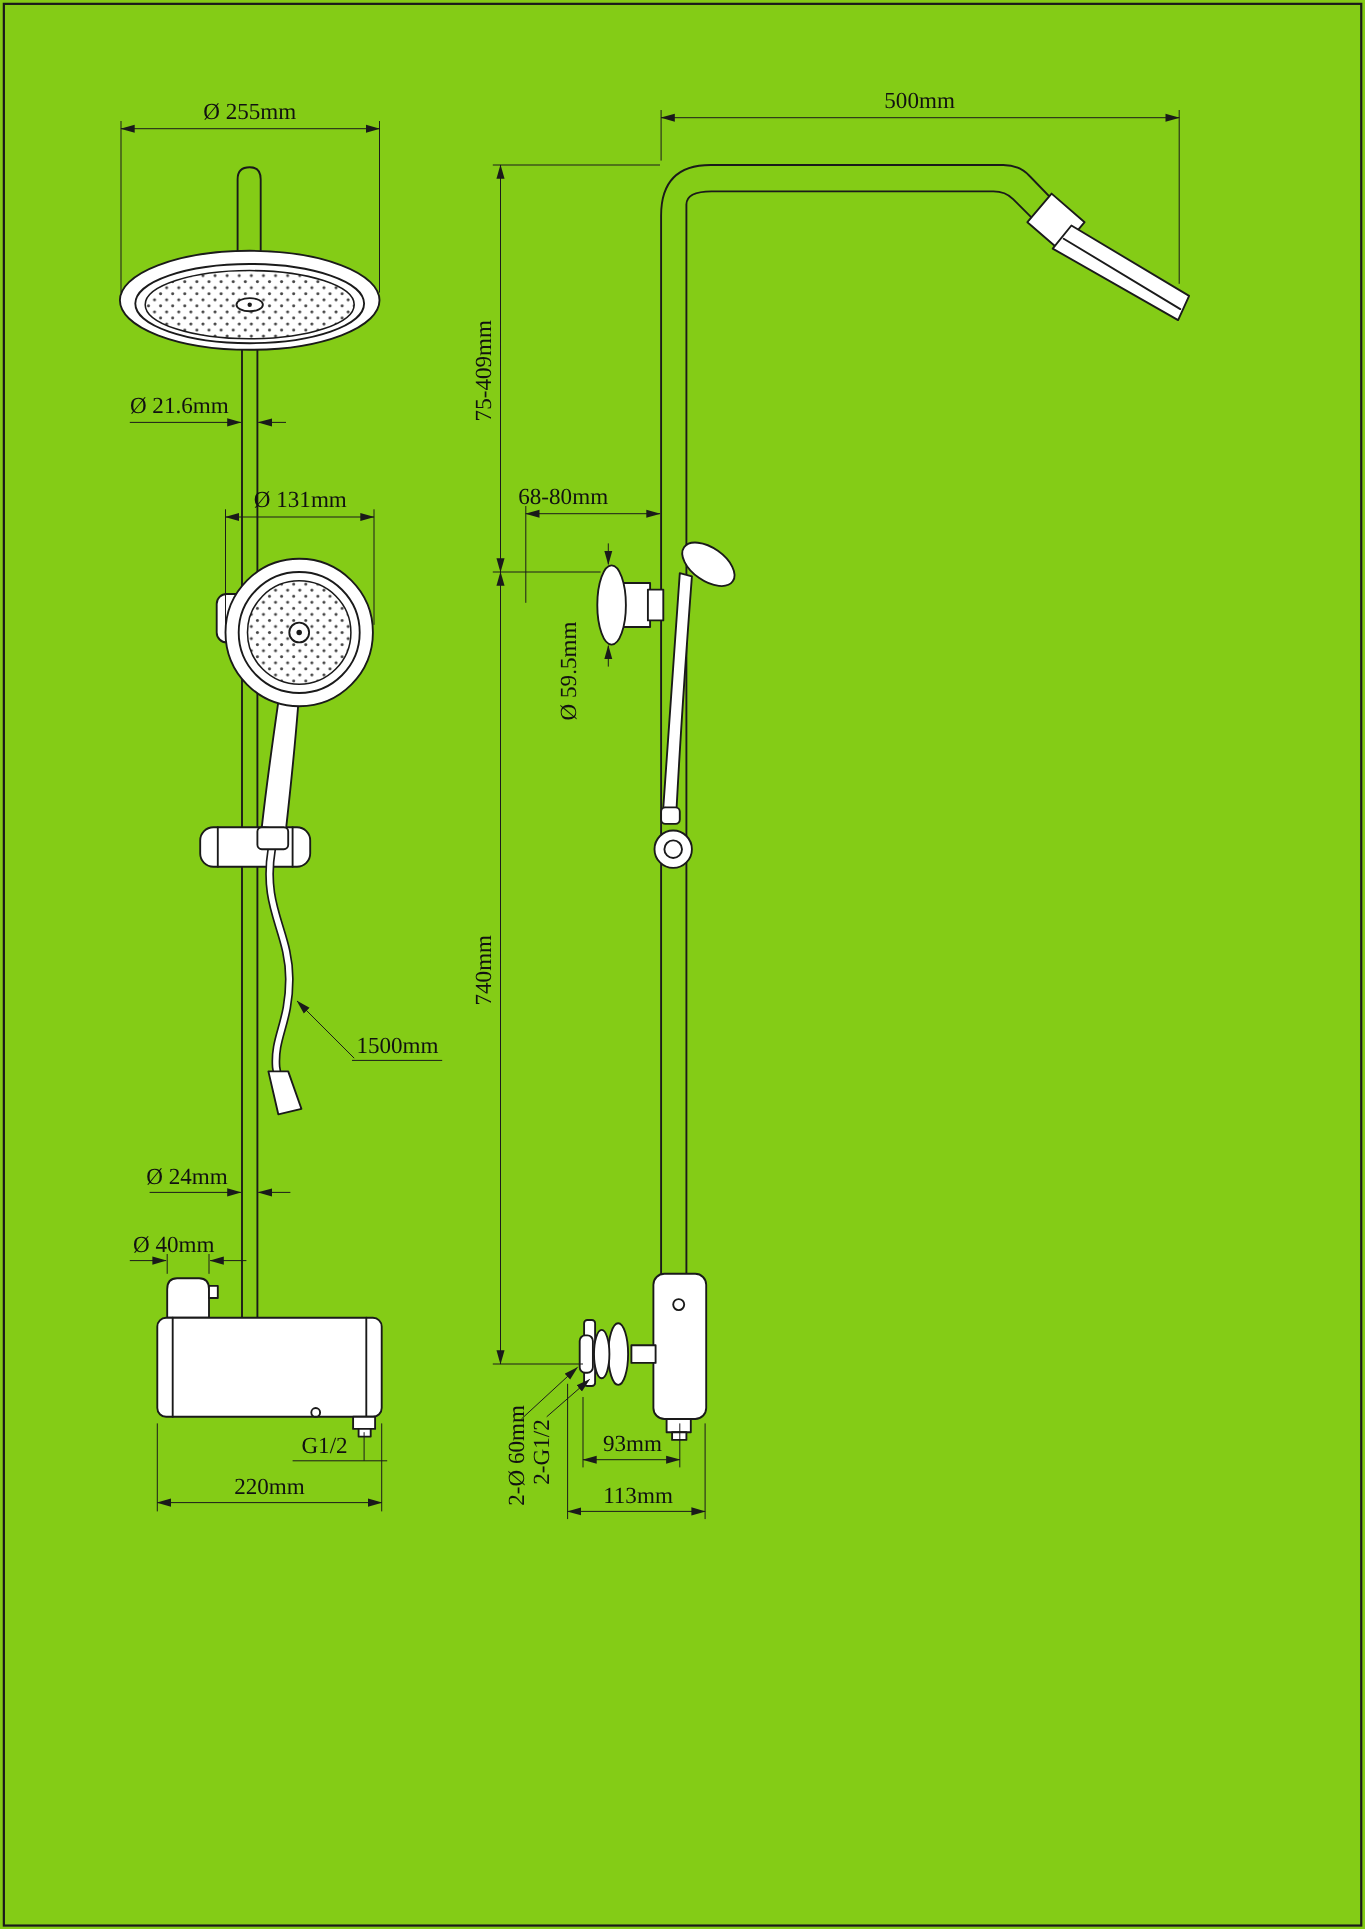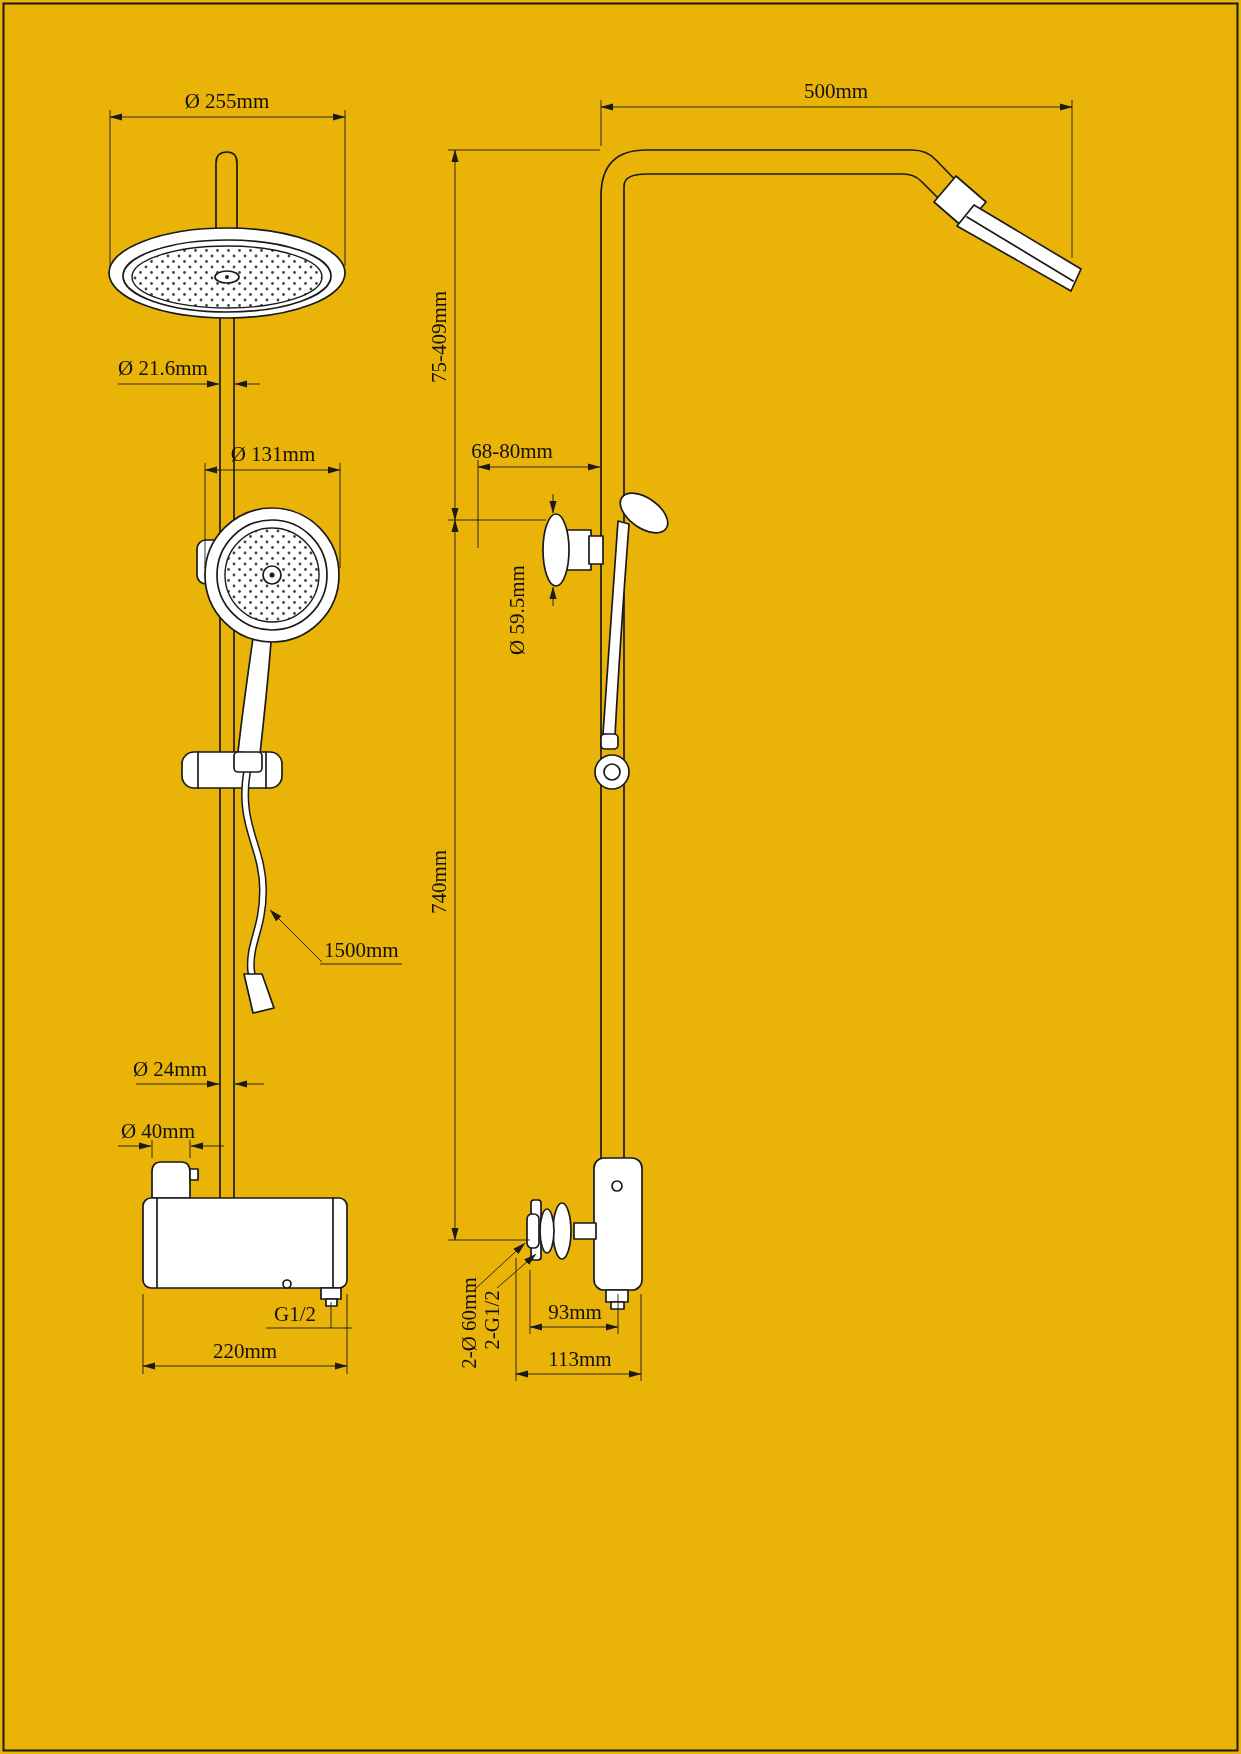--- a/index.html
+++ b/index.html
@@ -1,16 +1,16 @@
 <!DOCTYPE html>
 <html><head>
 <meta charset="utf-8">
 <style>
   html,body{margin:0;padding:0;background:#ffffff;}
-  .sheet{width:1241px;height:1754px;position:relative;background:#eab308;}
+  .sheet{width:1241px;height:1754px;position:relative;background:#84cc16;}
   svg{display:block;}
   .obj{fill:none;stroke:#1a1a1a;stroke-width:1.7;stroke-linejoin:round;stroke-linecap:round;}
   .objf{fill:#ffffff;stroke:#1a1a1a;stroke-width:1.7;stroke-linejoin:round;}
   .dotface{stroke:#1a1a1a;stroke-width:1.4;}
   .dim{fill:none;stroke:#1a1a1a;stroke-width:0.9;}
   .dimtext{font-family:"Liberation Serif", serif;font-size:21px;fill:#111;}
   .hoseO{fill:none;stroke:#1a1a1a;stroke-width:8;stroke-linecap:round;}
   .hoseI{fill:none;stroke:#ffffff;stroke-width:5;stroke-linecap:round;}
 </style>
 </head>

